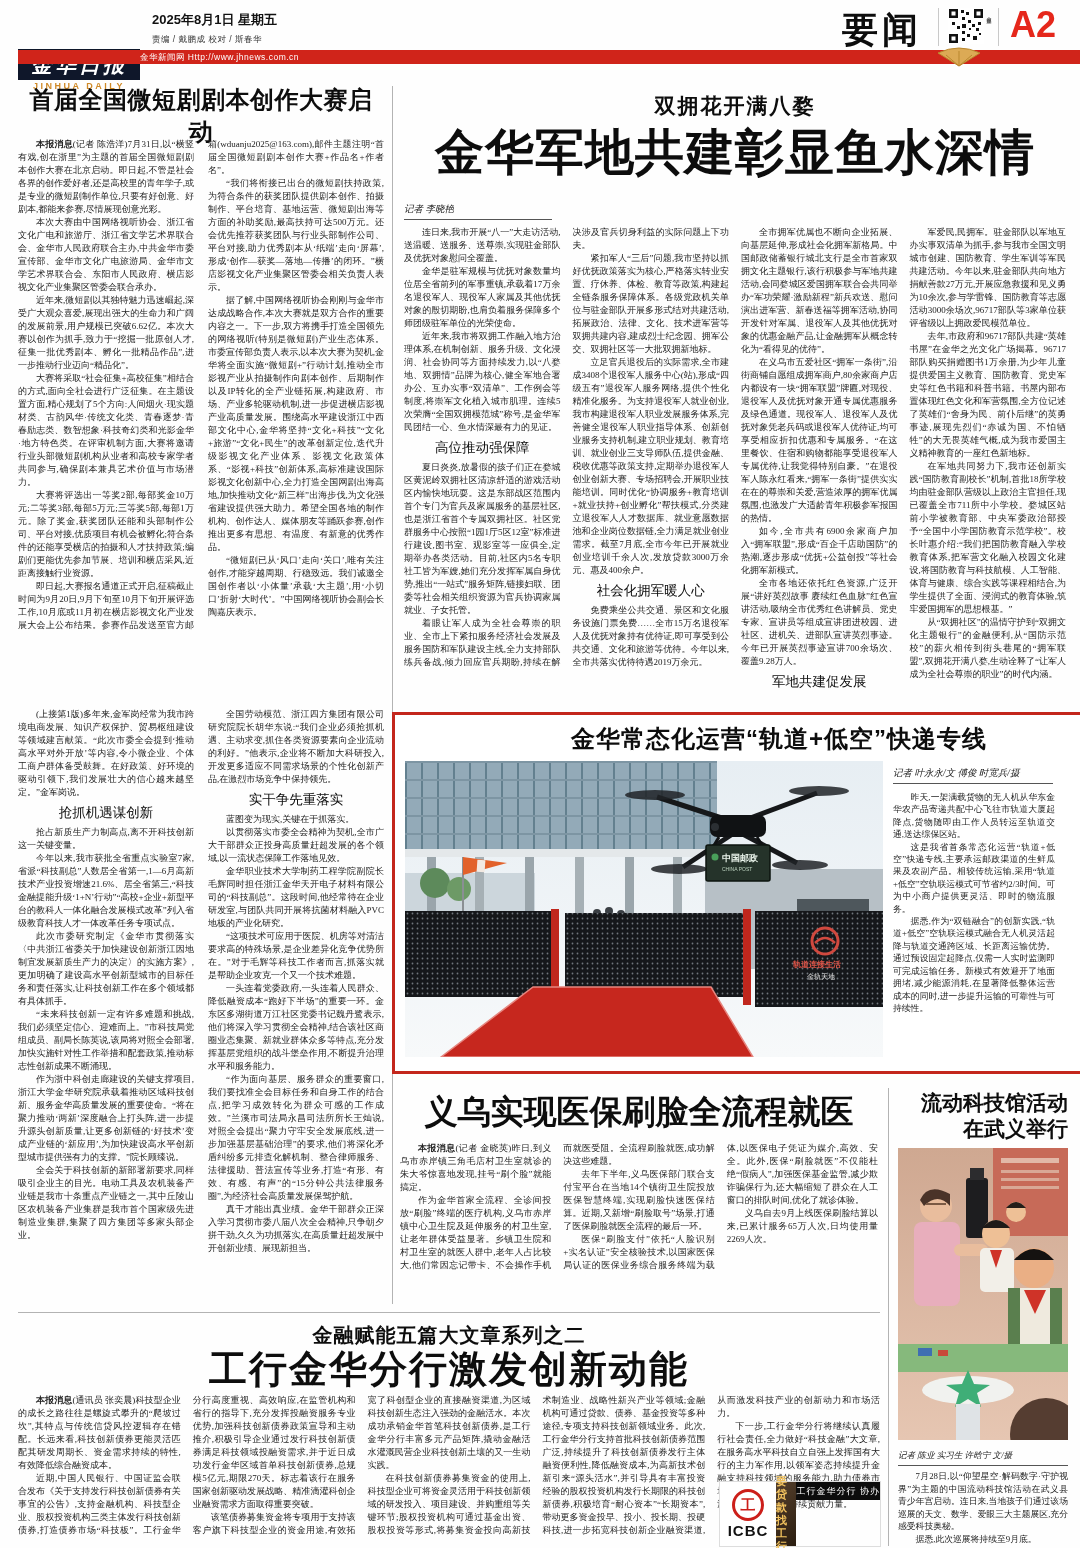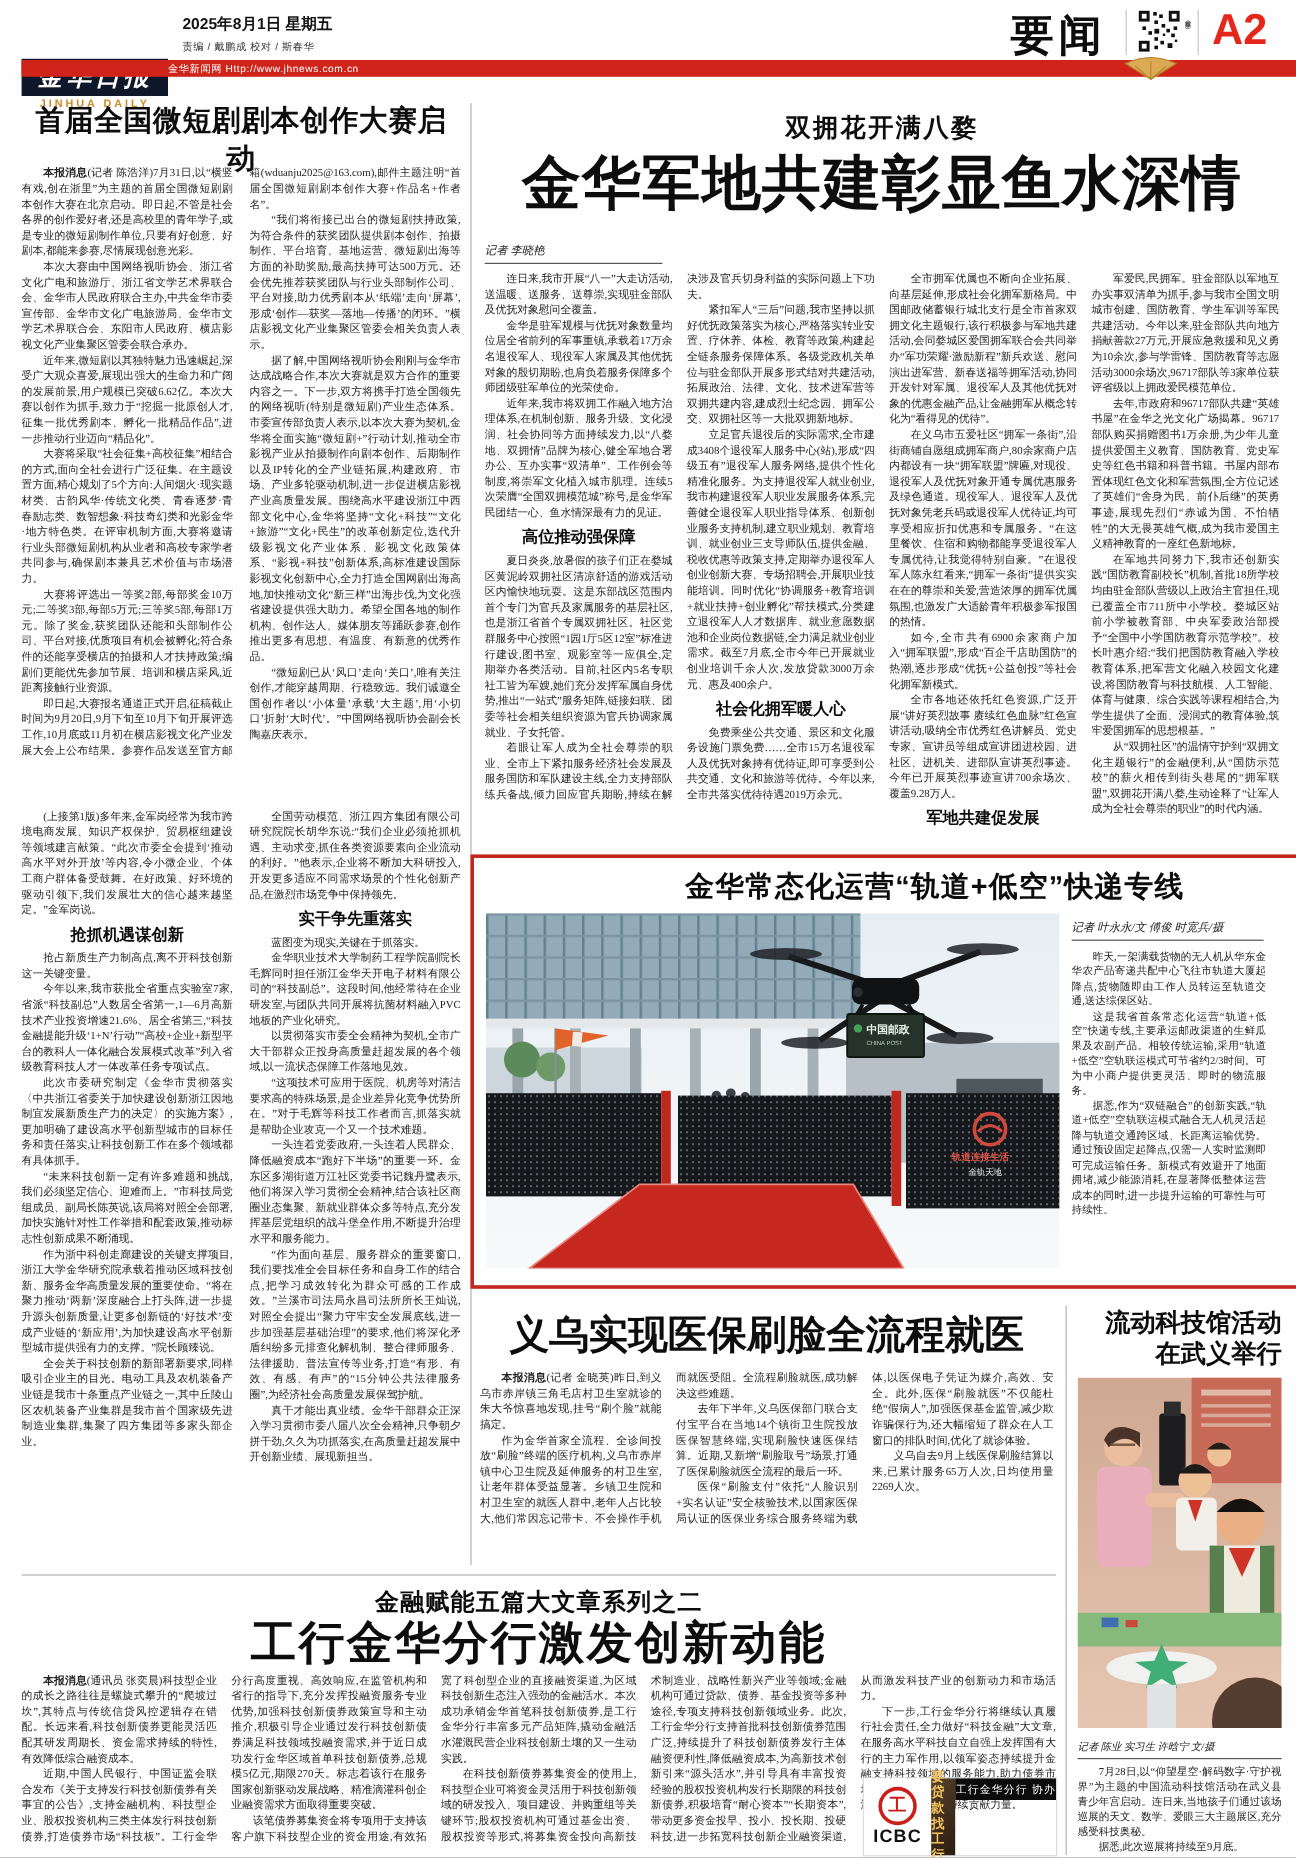--- a/index.html
+++ b/index.html
@@ -15,21 +15,21 @@
   .section-cn{font-size:36px;font-weight:900;letter-spacing:4px;color:#0d0d0d;}
   .page-no{font-size:36px;font-weight:900;color:#e5271b;font-family:"Liberation Sans",sans-serif;}
   .vrule-head{width:1px;background:#c9c9c9;}
   .red-strip{background:#d0241a;color:#fff;font-size:8.5px;line-height:14px;padding-left:122px;letter-spacing:.5px;}
   .qr-label{font-size:5px;color:#444;writing-mode:vertical-rl;letter-spacing:1px;}
   
   .colbody{text-align:justify;overflow:hidden;font-family:"Liberation Serif",serif;
            font-size:9px;line-height:13px;color:#232323;}
   .para{margin:0;text-indent:2em;}
   .para b{font-family:"Liberation Sans",sans-serif;}
-  .subhead{text-align:center;font-size:13.5px;font-weight:700;margin:7px 0;
+  .subhead{text-align:center;font-size:13.5px;font-weight:400;margin:7px 0;
            font-family:"Liberation Sans",sans-serif;color:#0d0d0d;}
   .headline-1{font-size:24px;font-weight:900;text-align:center;letter-spacing:.5px;color:#0d0d0d;}
   .kicker{font-size:21px;font-weight:900;text-align:center;color:#0d0d0d;letter-spacing:2px;}
   .headline-2{font-size:49px;font-weight:900;text-align:center;color:#0d0d0d;letter-spacing:1px;}
   .byline{font-size:9.5px;color:#222;border-bottom:1px solid #555;padding-bottom:3px;
           font-family:"Liberation Serif",serif;font-style:italic;}
   .rule-v{width:1px;background:#b3b3b3;}
   .rule-h{height:1px;background:#b3b3b3;}
   
   .feature-box{border:3px solid #c3261c;background:#fff;padding-left:48px;}
@@ -109,34 +109,34 @@
       <p class="para">本次大赛由中国网络视听协会、浙江省文化广电和旅游厅、浙江省文学艺术界联合会、金华市人民政府联合主办,中共金华市委宣传部、金华市文化广电旅游局、金华市文学艺术界联合会、东阳市人民政府、横店影视文化产业集聚区管委会联合承办。</p>
       <p class="para">近年来,微短剧以其独特魅力迅速崛起,深受广大观众喜爱,展现出强大的生命力和广阔的发展前景,用户规模已突破6.62亿。本次大赛以创作为抓手,致力于“挖掘一批原创人才,征集一批优秀剧本、孵化一批精品作品”,进一步推动行业迈向“精品化”。</p>
       <p class="para">大赛将采取“社会征集+高校征集”相结合的方式,面向全社会进行广泛征集。在主题设置方面,精心规划了5个方向:人间烟火·现实题材类、古韵风华·传统文化类、青春逐梦·青春励志类、数智想象·科技奇幻类和光影金华·地方特色类。在评审机制方面,大赛将邀请行业头部微短剧机构从业者和高校专家学者共同参与,确保剧本兼具艺术价值与市场潜力。</p>
       <p class="para">大赛将评选出一等奖2部,每部奖金10万元;二等奖3部,每部5万元;三等奖5部,每部1万元。除了奖金,获奖团队还能和头部制作公司、平台对接,优质项目有机会被孵化;符合条件的还能享受横店的拍摄和人才扶持政策;编剧们更能优先参加节展、培训和横店采风,近距离接触行业资源。</p>
       <p class="para">即日起,大赛报名通道正式开启,征稿截止时间为9月20日,9月下旬至10月下旬开展评选工作,10月底或11月初在横店影视文化产业发展大会上公布结果。参赛作品发送至官方邮箱(wduanju2025@163.com),邮件主题注明“首届全国微短剧剧本创作大赛+作品名+作者名”。</p>
       <p class="para">“我们将衔接已出台的微短剧扶持政策,为符合条件的获奖团队提供剧本创作、拍摄制作、平台培育、基地运营、微短剧出海等方面的补助奖励,最高扶持可达500万元。还会优先推荐获奖团队与行业头部制作公司、平台对接,助力优秀剧本从‘纸端’走向‘屏幕’,形成‘创作—获奖—落地—传播’的闭环。”横店影视文化产业集聚区管委会相关负责人表示。</p>
       <p class="para">据了解,中国网络视听协会刚刚与金华市达成战略合作,本次大赛就是双方合作的重要内容之一。下一步,双方将携手打造全国领先的网络视听(特别是微短剧)产业生态体系。市委宣传部负责人表示,以本次大赛为契机,金华将全面实施“微短剧+”行动计划,推动全市影视产业从拍摄制作向剧本创作、后期制作以及IP转化的全产业链拓展,构建政府、市场、产业多轮驱动机制,进一步促进横店影视产业高质量发展。围绕高水平建设浙江中西部文化中心,金华将坚持“文化+科技”“文化+旅游”“文化+民生”的改革创新定位,迭代升级影视文化产业体系、影视文化政策体系、“影视+科技”创新体系,高标准建设国际影视文化创新中心,全力打造全国网剧出海高地,加快推动文化“新三样”出海步伐,为文化强省建设提供强大助力。希望全国各地的制作机构、创作达人、媒体朋友等踊跃参赛,创作推出更多有思想、有温度、有新意的优秀作品。</p>
       <p class="para">“微短剧已从‘风口’走向‘关口’,唯有关注创作,才能穿越周期、行稳致远。我们诚邀全国创作者以‘小体量’承载‘大主题’,用‘小切口’折射‘大时代’。”中国网络视听协会副会长陶嘉庆表示。</p>
     </div>
 
-  <div class="abs colbody" style="left:18px;top:674px;width:366px;height:630px;column-count:2;column-gap:14px;">
+  <div class="abs colbody" style="left:18px;top:708px;width:366px;height:630px;column-count:2;column-gap:14px;">
       <p class="para">(上接第1版)多年来,金军岗经常为我市跨境电商发展、知识产权保护、贸易枢纽建设等领域建言献策。“此次市委全会提到‘推动高水平对外开放’等内容,令小微企业、个体工商户群体备受鼓舞。在好政策、好环境的驱动引领下,我们发展壮大的信心越来越坚定。”金军岗说。</p>
       <h3 class="subhead">抢抓机遇谋创新</h3>
       <p class="para">抢占新质生产力制高点,离不开科技创新这一关键变量。</p>
       <p class="para">今年以来,我市获批全省重点实验室7家,省派“科技副总”人数居全省第一,1—6月高新技术产业投资增速21.6%、居全省第三,“科技金融提能升级‘1+N’行动”“高校+企业+新型平台的教科人一体化融合发展模式改革”列入省级教育科技人才一体改革任务专项试点。</p>
       <p class="para">此次市委研究制定《金华市贯彻落实〈中共浙江省委关于加快建设创新浙江因地制宜发展新质生产力的决定〉的实施方案》,更加明确了建设高水平创新型城市的目标任务和责任落实,让科技创新工作在多个领域都有具体抓手。</p>
       <p class="para">“未来科技创新一定有许多难题和挑战,我们必须坚定信心、迎难而上。”市科技局党组成员、副局长陈英说,该局将对照全会部署,加快实施针对性工作举措和配套政策,推动标志性创新成果不断涌现。</p>
       <p class="para">作为浙中科创走廊建设的关键支撑项目,浙江大学金华研究院承载着推动区域科技创新、服务金华高质量发展的重要使命。“将在聚力推动‘两新’深度融合上打头阵,进一步提升源头创新质量,让更多创新链的‘好技术’变成产业链的‘新应用’,为加快建设高水平创新型城市提供强有力的支撑。”院长顾臻说。</p>
       <p class="para">全会关于科技创新的新部署新要求,同样吸引企业主的目光。电动工具及农机装备产业链是我市十条重点产业链之一,其中丘陵山区农机装备产业集群是我市首个国家级先进制造业集群,集聚了四方集团等多家头部企业。</p>
       <p class="para">全国劳动模范、浙江四方集团有限公司研究院院长胡华东说:“我们企业必须抢抓机遇、主动求变,抓住各类资源要素向企业流动的利好。”他表示,企业将不断加大科研投入,开发更多适应不同需求场景的个性化创新产品,在激烈市场竞争中保持领先。</p>
       <h3 class="subhead">实干争先重落实</h3>
       <p class="para">蓝图变为现实,关键在于抓落实。</p>
+      <p class="para">以贯彻落实市委全会精神为契机,全市广大干部群众正投身高质量赶超发展的各个领域,以一流状态保障工作落地见效。</p>
       <p class="para">金华职业技术大学制药工程学院副院长毛辉同时担任浙江金华天开电子材料有限公司的“科技副总”。这段时间,他经常待在企业研发室,与团队共同开展将抗菌材料融入PVC地板的产业化研究。</p>
-      <p class="para">以贯彻落实市委全会精神为契机,全市广大干部群众正投身高质量赶超发展的各个领域,以一流状态保障工作落地见效。</p>
       <p class="para">“这项技术可应用于医院、机房等对清洁要求高的特殊场景,是企业差异化竞争优势所在。”对于毛辉等科技工作者而言,抓落实就是帮助企业攻克一个又一个技术难题。</p>
       <p class="para">一头连着党委政府,一头连着人民群众、降低融资成本“跑好下半场”的重要一环。金东区多湖街道万江社区党委书记魏丹鹭表示,他们将深入学习贯彻全会精神,结合该社区商圈业态集聚、新就业群体众多等特点,充分发挥基层党组织的战斗堡垒作用,不断提升治理水平和服务能力。</p>
       <p class="para">“作为面向基层、服务群众的重要窗口,我们要找准全会目标任务和自身工作的结合点,把学习成效转化为群众可感的工作成效。”兰溪市司法局永昌司法所所长王灿说,对照全会提出“聚力守牢安全发展底线,进一步加强基层基础治理”的要求,他们将深化矛盾纠纷多元排查化解机制、整合律师服务、法律援助、普法宣传等业务,打造“有形、有效、有感、有声”的“15分钟公共法律服务圈”,为经济社会高质量发展保驾护航。</p>
       <p class="para">真干才能出真业绩。金华干部群众正深入学习贯彻市委八届八次全会精神,只争朝夕拼干劲,久久为功抓落实,在高质量赶超发展中开创新业绩、展现新担当。</p>
     </div>
 
   <div class="abs rule-v" style="left:392px;top:86px;height:1218px;"></div>
 
   <div class="abs kicker" style="left:404px;top:92px;width:662px;">双拥花开满八婺</div>
   <div class="abs headline-2" style="left:404px;top:120px;width:662px;">金华军地共建彰显鱼水深情</div>

